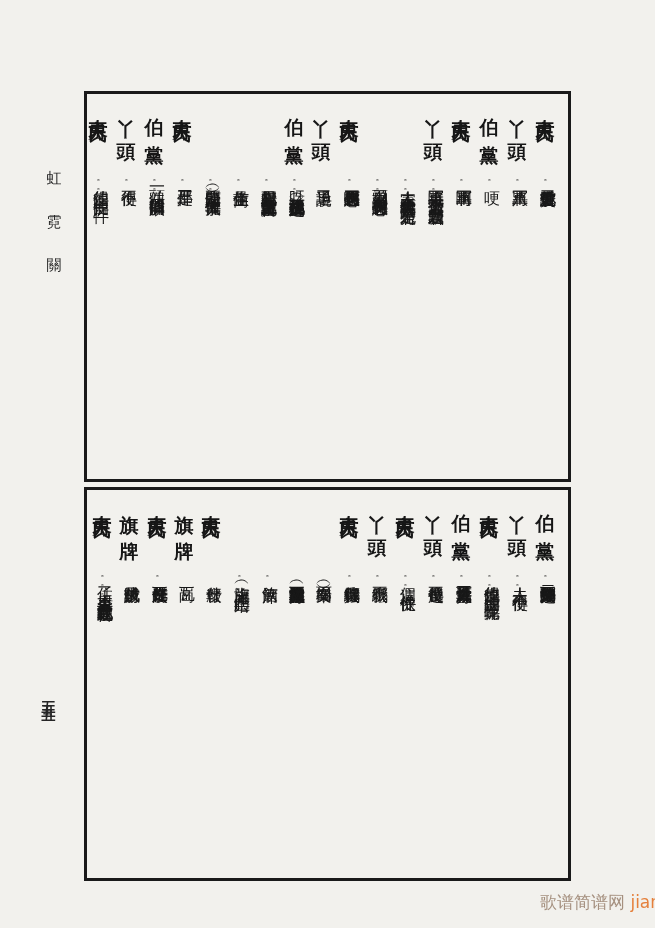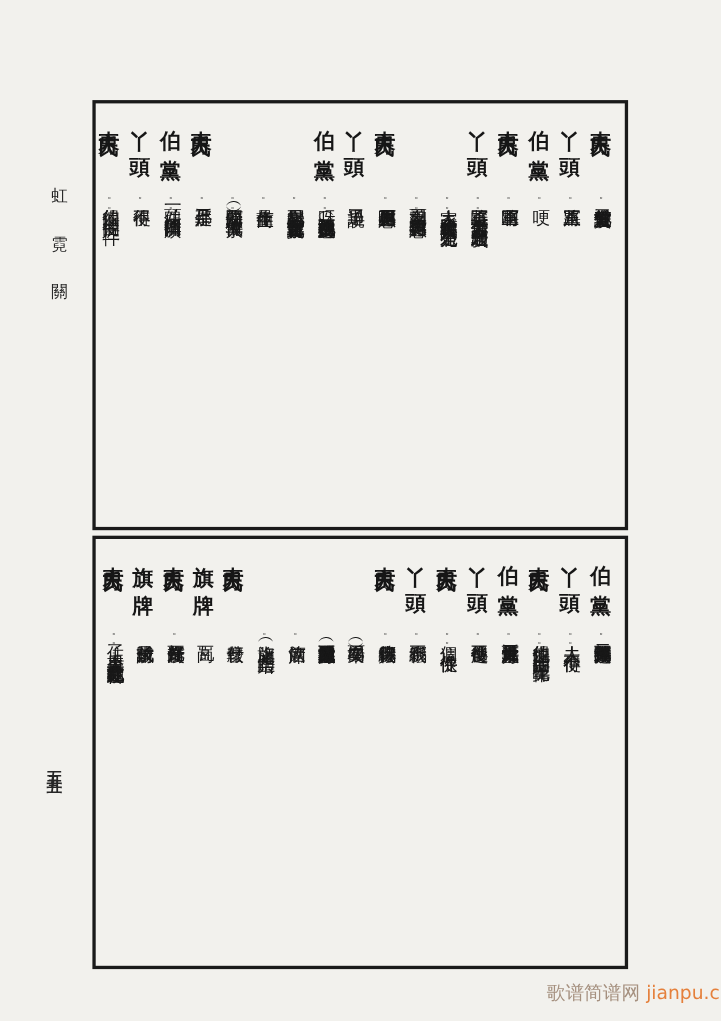--- a/index.html
+++ b/index.html
@@ -47,21 +47,21 @@
     display:block;white-space:nowrap;
     font-size:16px;line-height:27px;color:#181818;
     font-weight:500;
   }
   .line .p{font-size:9px;}
   
   .watermark{
     position:absolute;left:497px;top:891px;
     font-size:17px;white-space:nowrap;
   }
-  .wm-name{color:#a5907f;}
+  .wm-name{color:#a5907f;margin-left:43px;}
   .wm-url{color:#e5803c;}
 </style>
 </head>
 <body>
 
 <div class="sheet">
 
   <div class="side-title">虹霓關</div>
   <div class="page-num">五五五</div>
 

